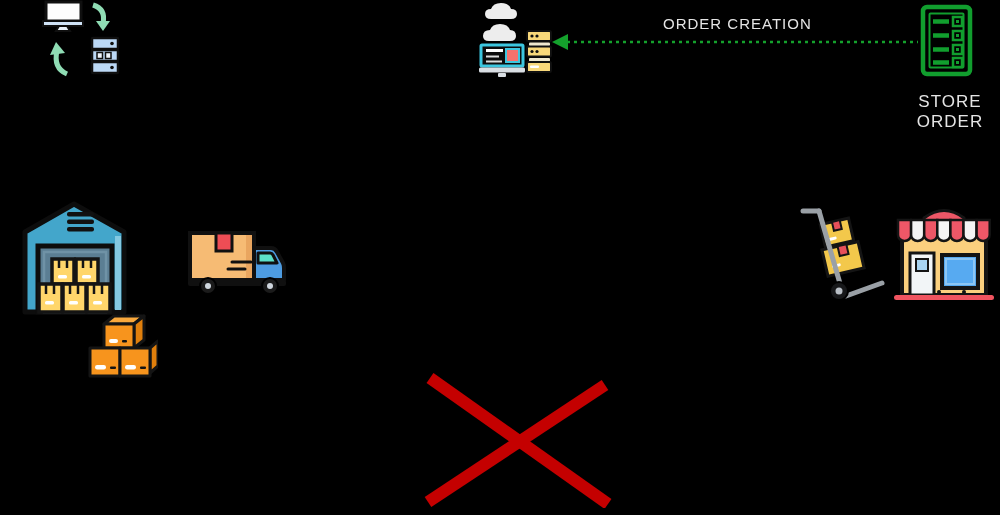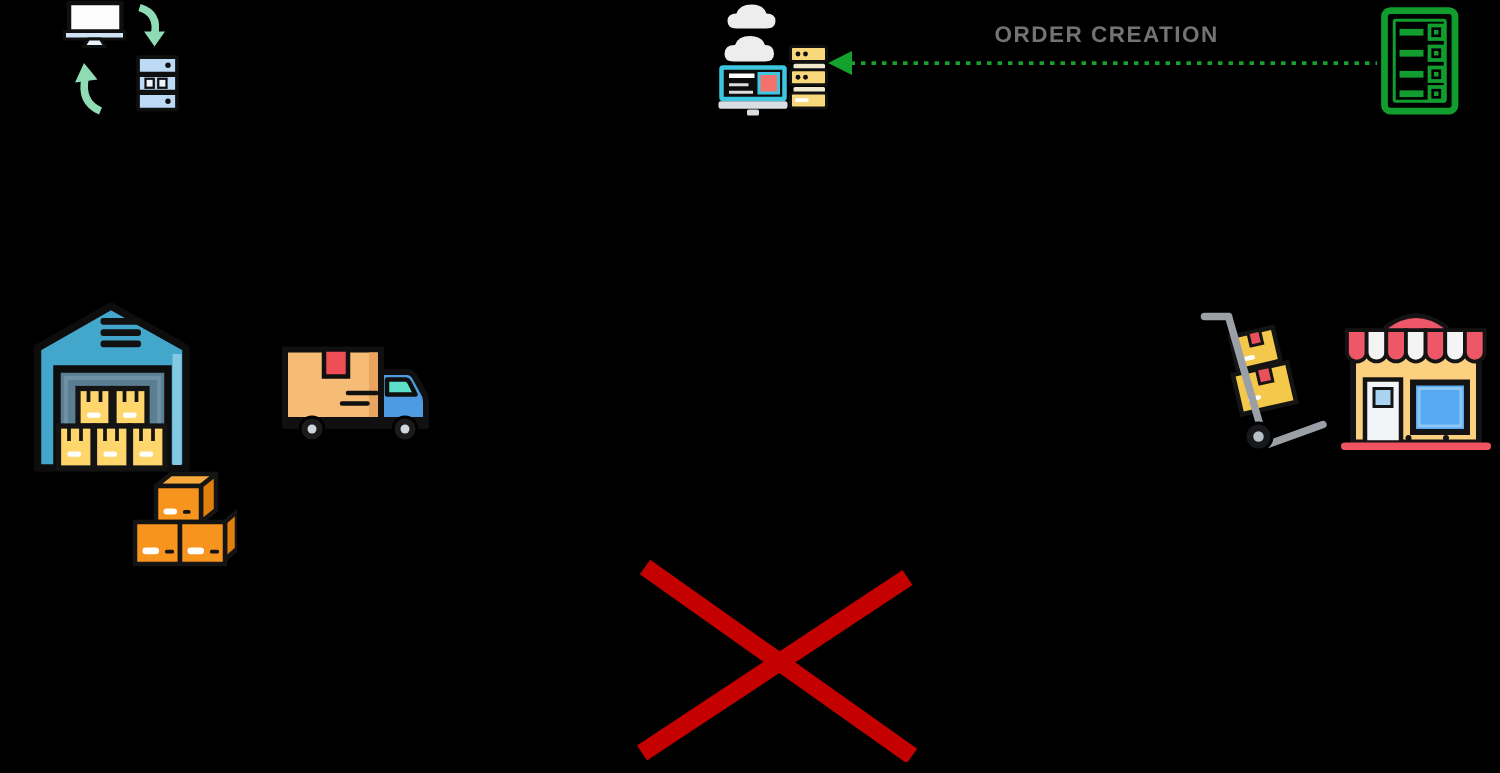--- a/index.html
+++ b/index.html
@@ -5,22 +5,22 @@
   html,body{margin:0;padding:0;background:#000;}
   #canvas{
     position:relative;
     width:1000px;height:515px;
     background:#000;
     overflow:hidden;
     font-family:"Liberation Sans", sans-serif;
   }
   .abs{position:absolute;}
   .green-label{
-    color:#737373;
-    font-weight:bold;
+    color:#e5e5e5;
+    font-weight:normal;
     letter-spacing:1px;
     white-space:nowrap;
   }
   #order-creation-label{
     left:663px;top:15px;
     font-size:15px;
   }
   #store-order-label{
     left:903px;top:92px;
     width:94px;
@@ -100,20 +100,24 @@
       <rect x="36" y="30" width="3" height="3" fill="#119e2e" stroke="none"></rect>
       <line x1="13" y1="45.5" x2="29" y2="45.5" stroke-width="4.5"></line>
       <rect x="33" y="41" width="9" height="9" stroke-width="2.5"></rect>
       <rect x="36" y="44" width="3" height="3" fill="#119e2e" stroke="none"></rect>
       <line x1="13" y1="58.5" x2="29" y2="58.5" stroke-width="4.5"></line>
       <rect x="33" y="54" width="9" height="9" stroke-width="2.5"></rect>
       <rect x="36" y="57" width="3" height="3" fill="#119e2e" stroke="none"></rect>
     </g>
   </svg>
 
+  <div id="store-order-label" class="abs green-label">
+    <span>STORE</span><br>
+    <span>ORDER</span>
+  </div>
 
   <svg class="abs" style="left:22px;top:200px" width="105" height="115" viewBox="0 0 105 115">
     <polygon points="3,32 52,4 102,32 102,112 3,112" fill="#43a6cb" stroke="#0d0d0d" stroke-width="5" stroke-linejoin="round"></polygon>
     <rect x="93" y="36" width="6" height="74" fill="#84c9e2"></rect>
     <g fill="#111111">
       <rect x="45" y="12" width="27" height="4.5" rx="2"></rect>
       <rect x="45" y="19.5" width="27" height="4.5" rx="2"></rect>
       <rect x="45" y="27" width="27" height="4.5" rx="2"></rect>
     </g>
     <rect x="16" y="46" width="74" height="66" fill="#5b7e93" stroke="#0d0d0d" stroke-width="5"></rect>

